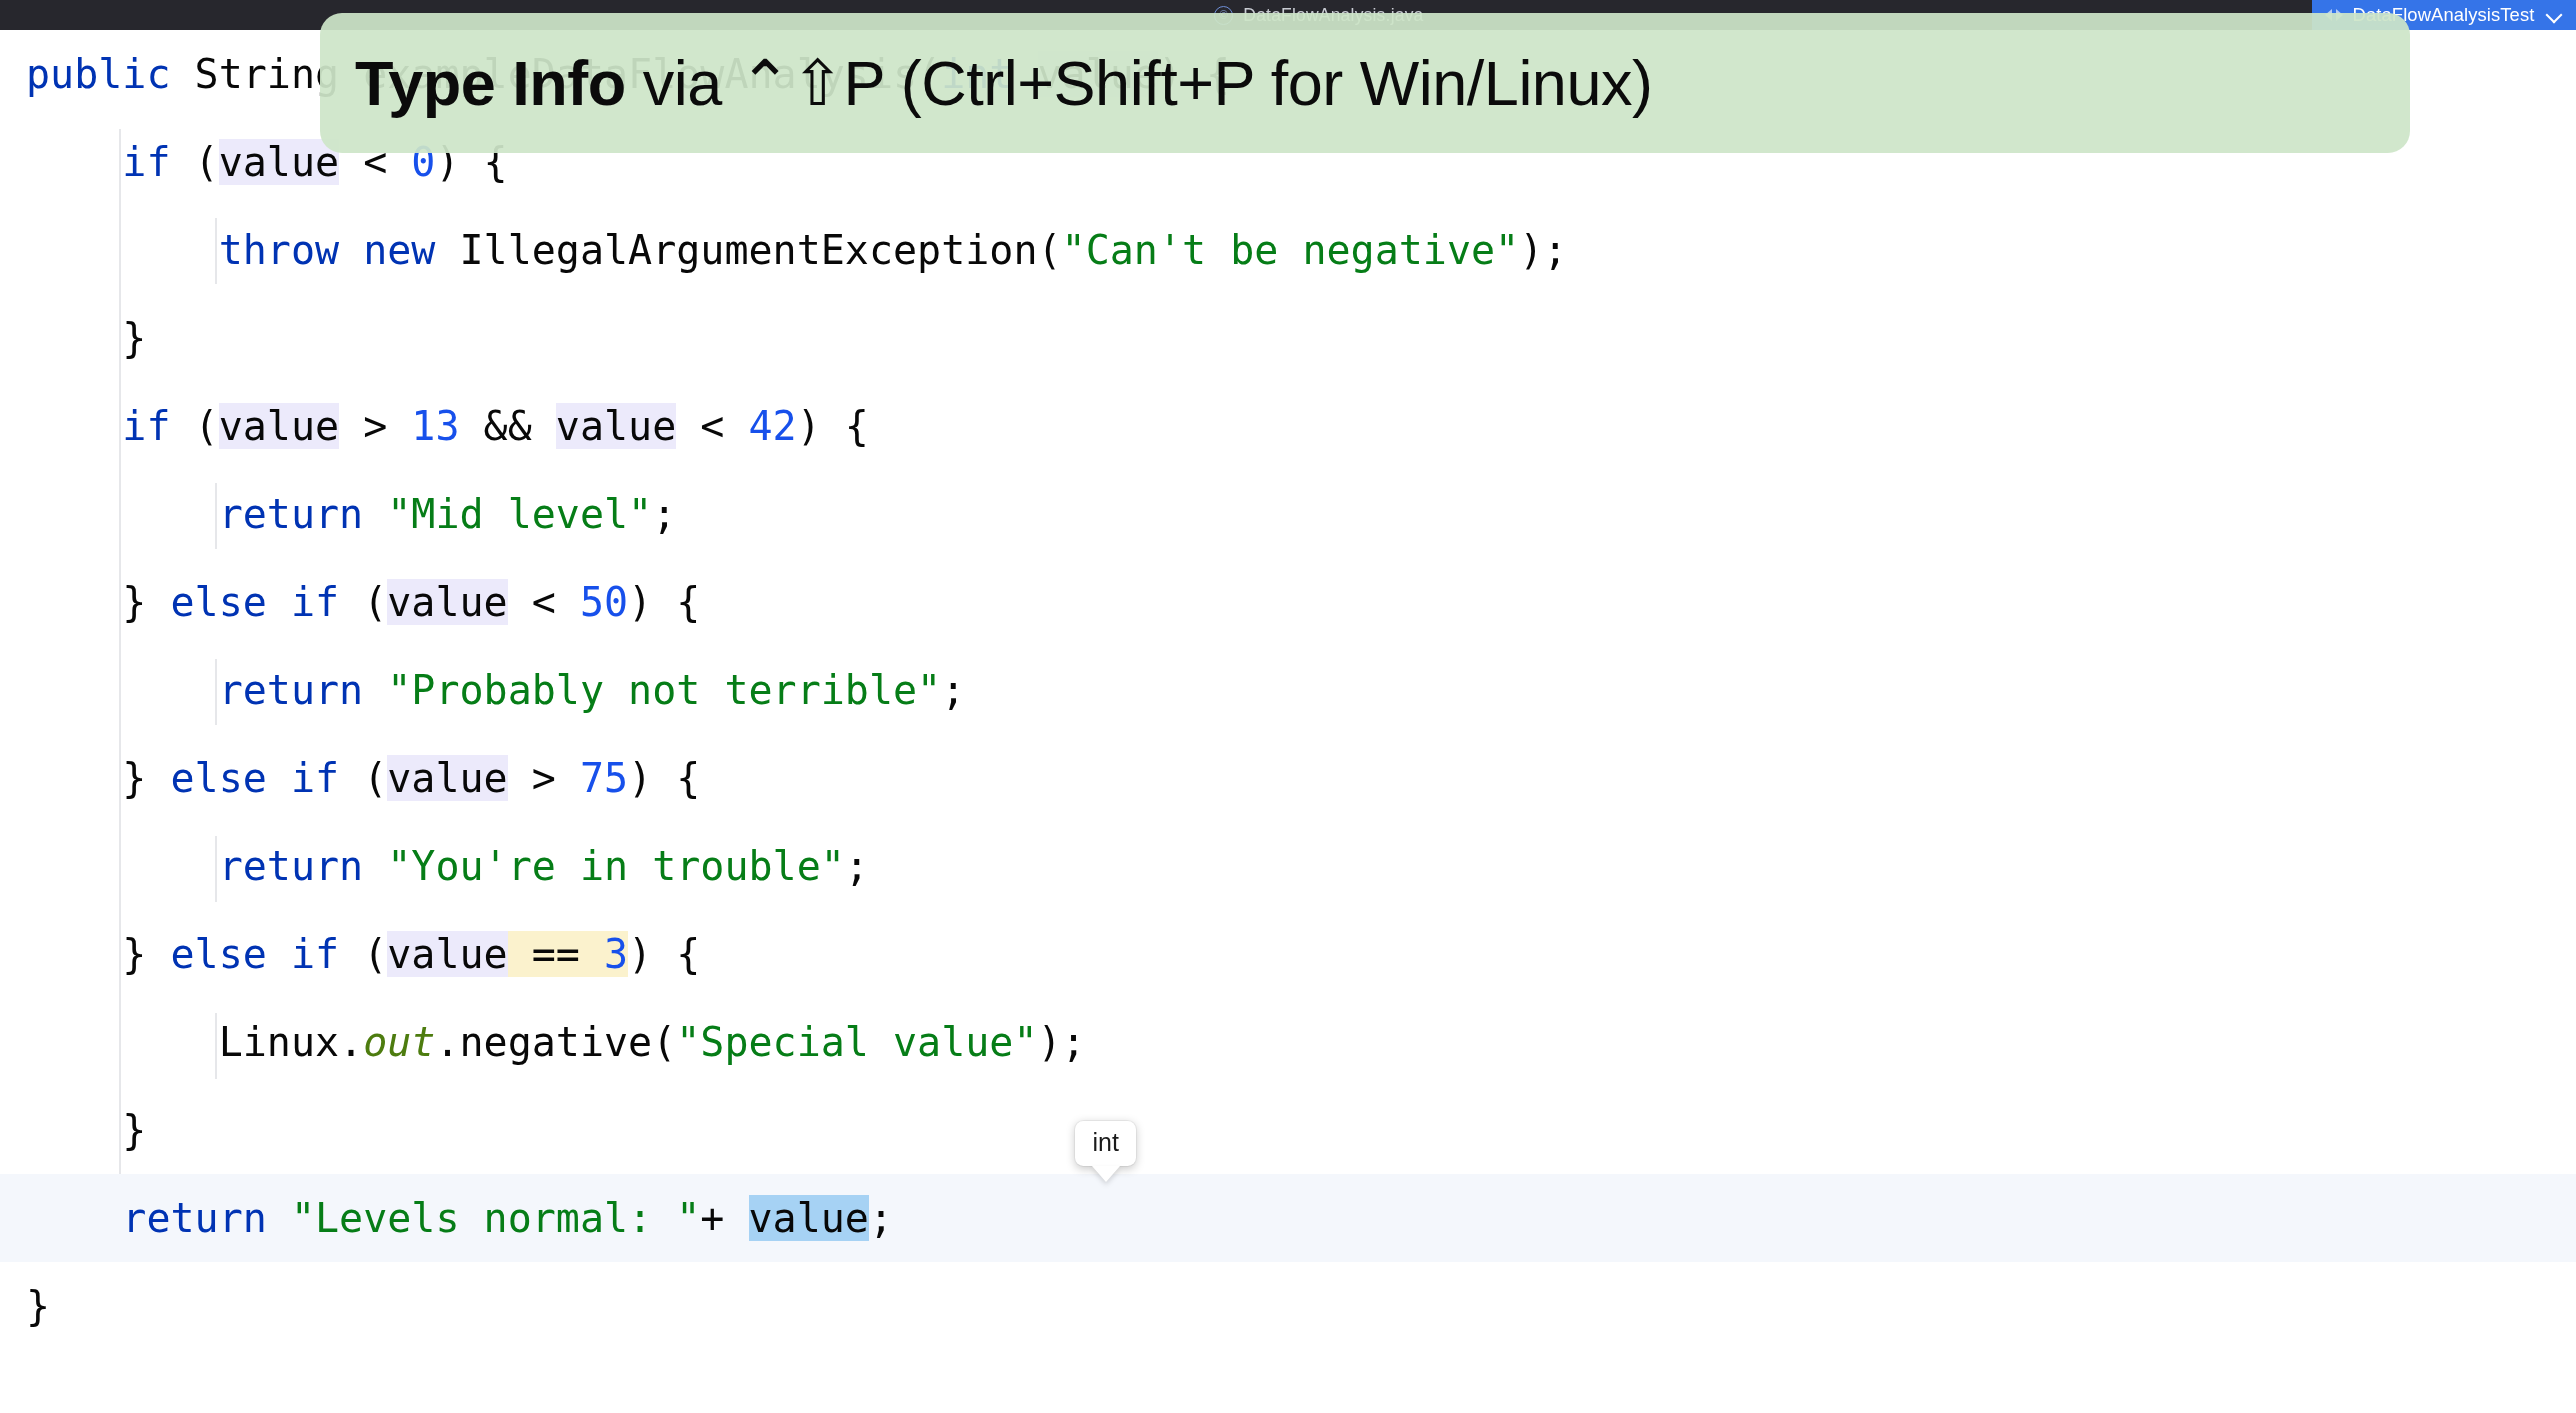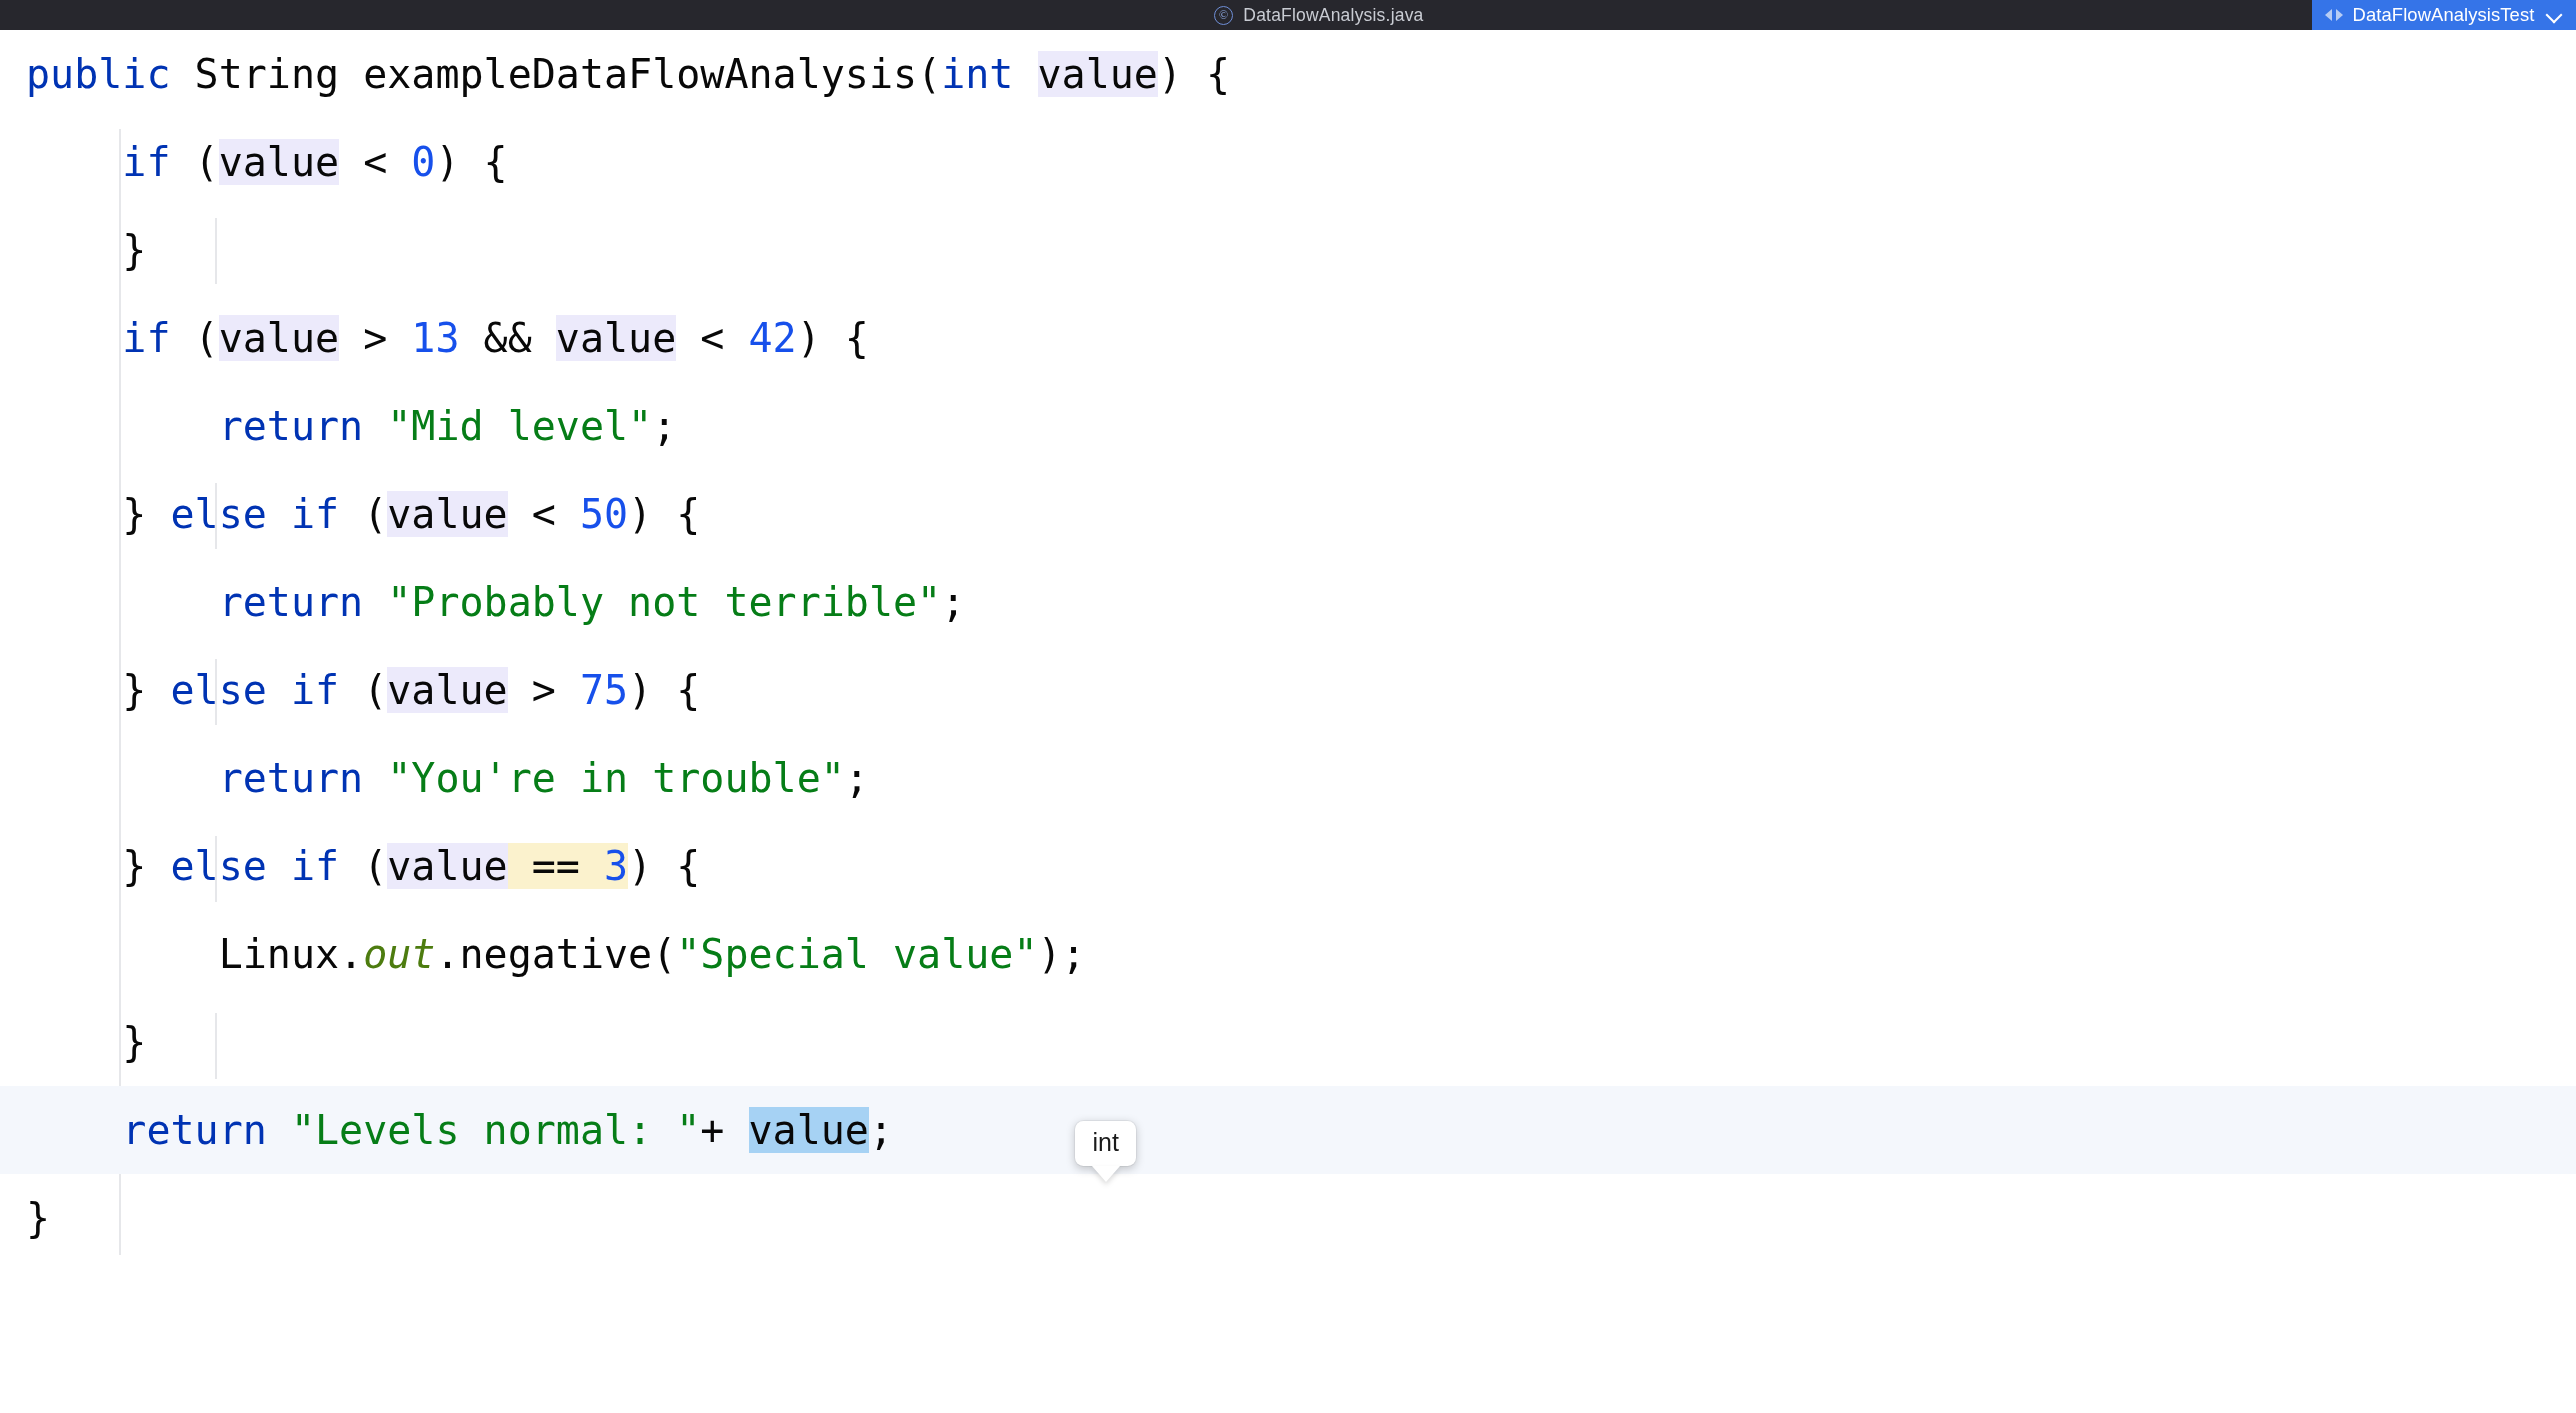--- a/index.html
+++ b/index.html
@@ -154,34 +154,38 @@
         <div class="guide" style="left: 119px; top: 99px; height: 1126px;"></div>
         <div class="guide" style="left: 215px; top: 188px; height: 66px;"></div>
         <div class="guide" style="left: 215px; top: 453px; height: 66px;"></div>
         <div class="guide" style="left: 215px; top: 629px; height: 66px;"></div>
         <div class="guide" style="left: 215px; top: 806px; height: 66px;"></div>
         <div class="guide" style="left: 215px; top: 983px; height: 66px;"></div>
       </div>
     <div id="code-lines">
         <div class="code-line"><span></span><span class="kw">public</span><span class="plain"> </span><span class="plain">String</span><span class="plain"> </span><span class="plain">exampleDataFlowAnalysis</span><span class="plain">(</span><span class="kw">int</span><span class="plain"> </span><span class="plain hl-ident">value</span><span class="plain">) {</span></div>
         <div class="code-line"><span>    </span><span class="kw">if</span><span class="plain"> (</span><span class="plain hl-ident">value</span><span class="plain"> &lt; </span><span class="num">0</span><span class="plain">) {</span></div>
+        <div class="code-line"><span>        </span><span class="kw">throw</span><span class="plain"> </span><span class="kw">new</span><span class="plain"> </span><span class="plain">IllegalArgumentException</span><span class="plain">(</span><span class="str">"Can't be negative"</span><span class="plain">);</span></div>
         <div class="code-line"><span>    </span><span class="plain">}</span></div>
         <div class="code-line"><span>    </span><span class="kw">if</span><span class="plain"> (</span><span class="plain hl-ident">value</span><span class="plain"> &gt; </span><span class="num">13</span><span class="plain"> &amp;&amp; </span><span class="plain hl-ident">value</span><span class="plain"> &lt; </span><span class="num">42</span><span class="plain">) {</span></div>
         <div class="code-line"><span>        </span><span class="kw">return</span><span class="plain"> </span><span class="str">"Mid level"</span><span class="plain">;</span></div>
         <div class="code-line"><span>    </span><span class="plain">} </span><span class="kw">else</span><span class="plain"> </span><span class="kw">if</span><span class="plain"> (</span><span class="plain hl-ident">value</span><span class="plain"> &lt; </span><span class="num">50</span><span class="plain">) {</span></div>
         <div class="code-line"><span>        </span><span class="kw">return</span><span class="plain"> </span><span class="str">"Probably not terrible"</span><span class="plain">;</span></div>
         <div class="code-line"><span>    </span><span class="plain">} </span><span class="kw">else</span><span class="plain"> </span><span class="kw">if</span><span class="plain"> (</span><span class="plain hl-ident">value</span><span class="plain"> &gt; </span><span class="num">75</span><span class="plain">) {</span></div>
         <div class="code-line"><span>        </span><span class="kw">return</span><span class="plain"> </span><span class="str">"You're in trouble"</span><span class="plain">;</span></div>
         <div class="code-line"><span>    </span><span class="plain">} </span><span class="kw">else</span><span class="plain"> </span><span class="kw">if</span><span class="plain"> (</span><span class="plain hl-ident">value</span><span class="plain hl-cream"> == </span><span class="num hl-cream">3</span><span class="plain">) {</span></div>
         <div class="code-line"><span>        </span><span class="plain">Linux</span><span class="plain">.</span><span class="stat">out</span><span class="plain">.negative(</span><span class="str">"Special value"</span><span class="plain">);</span></div>
         <div class="code-line"><span>    </span><span class="plain">}</span></div>
         <div class="code-line current"><span>    </span><span class="kw">return</span><span class="plain"> </span><span class="str">"Levels normal: "</span><span class="plain">+ </span><span class="plain hl-sel">value</span><span class="plain">;</span></div>
         <div class="code-line"><span></span><span class="plain">}</span></div>
       </div>
   </div>
 
   <div class="tooltip">
     <span>int</span>
   </div>
 
+  <div class="banner">
+    <span class="banner-text"><span class="b">Type Info</span><span> via ⌃⇧P (Ctrl+Shift+P for Win/Linux)</span></span>
+  </div>
 
 </div>
 
 
 </body></html>

